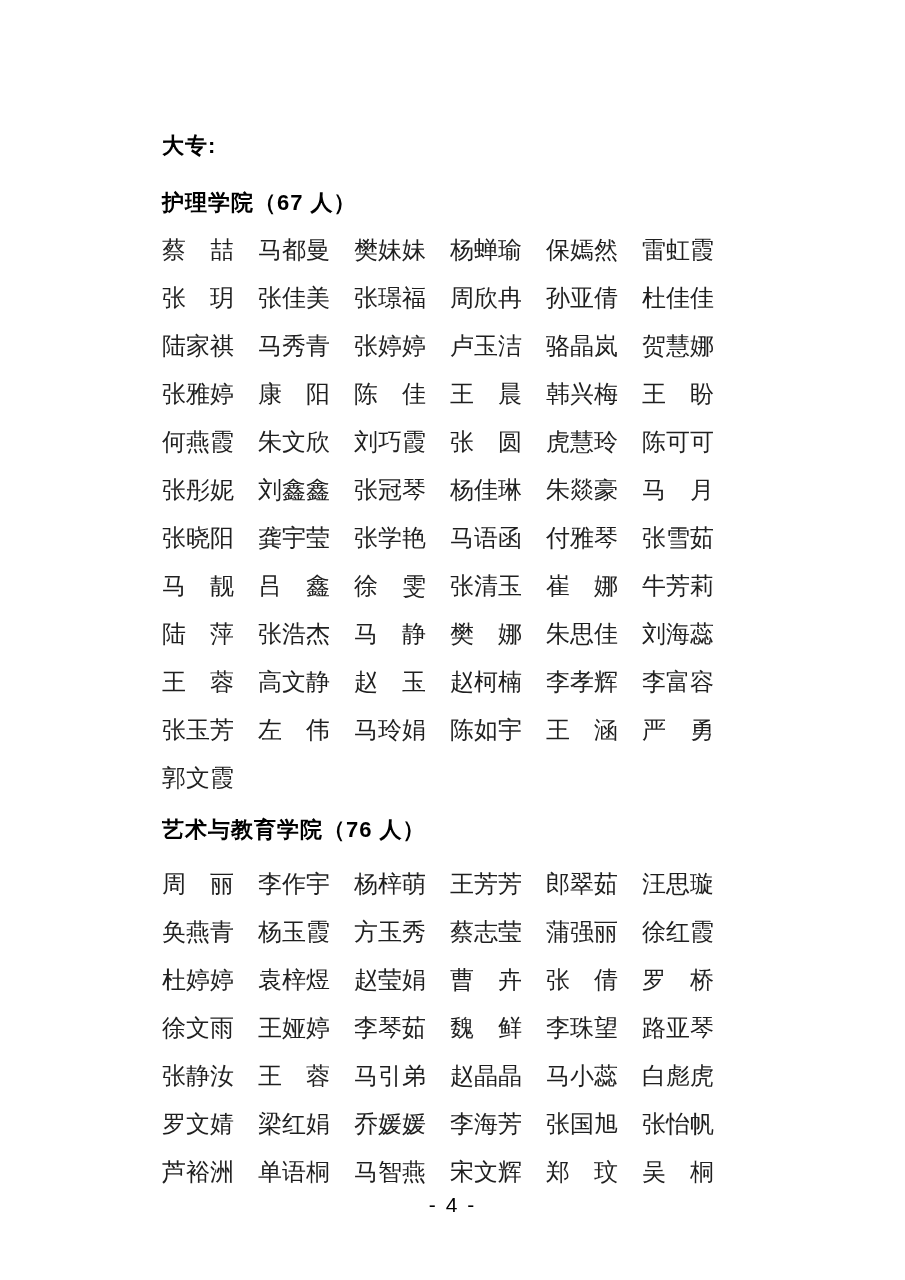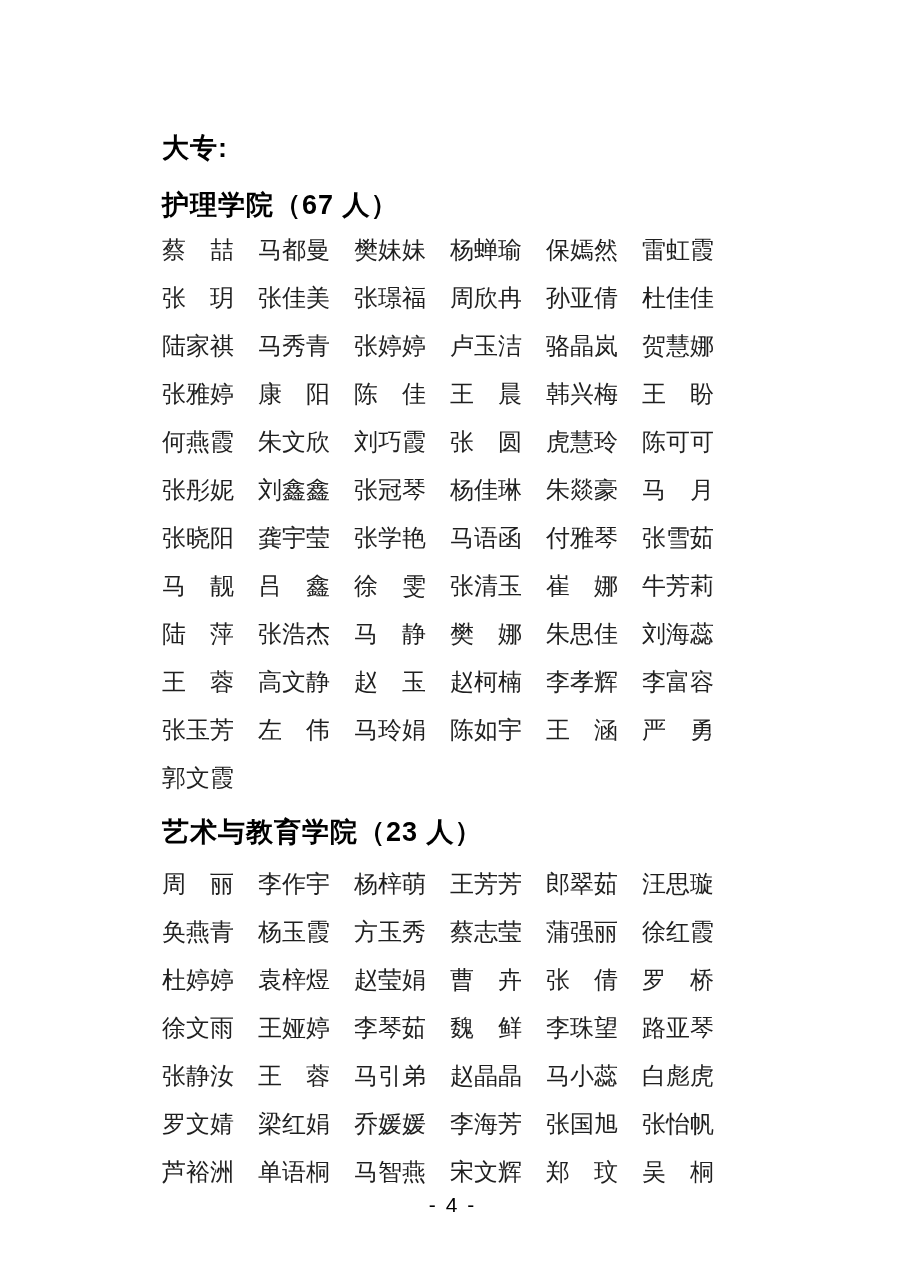--- a/index.html
+++ b/index.html
@@ -10,21 +10,21 @@
     position: relative;
     overflow: hidden;
     font-family: "Liberation Serif", "DejaVu Serif", serif;
     color: #1a1a1a;
   }
   .heading {
     position: absolute;
     left: 162px;
     font-family: "Liberation Sans", "DejaVu Sans", sans-serif;
     font-weight: bold;
-    font-size: 27px;
+    font-size: 22px;
     line-height: 1.15;
     color: #000000;
     letter-spacing: 1px;
     white-space: nowrap;
   }
   #h-daxue   { top: 133px; }
   #sec1-title{ top: 181px; margin-top: 9px; }
   #sec2-title{ top: 817px; }
   .rows {
     position: absolute;
@@ -403,21 +403,21 @@
     </div>
     <div class="row">
       <span class="name">
         <span class="ch">郭</span>
         <span class="ch">文</span>
         <span class="ch">霞</span>
       </span>
     </div>
   </div>
 
-<div class="heading" id="sec2-title">艺术与教育学院（23 人）</div>
+<div class="heading" id="sec2-title">艺术与教育学院（76 人）</div>
 
 <div class="rows" id="sec2-rows">
     <div class="row">
       <span class="name">
         <span class="ch">周</span>
         <span class="ch">丽</span>
       </span>
       <span class="name">
         <span class="ch">李</span>
         <span class="ch">作</span>

